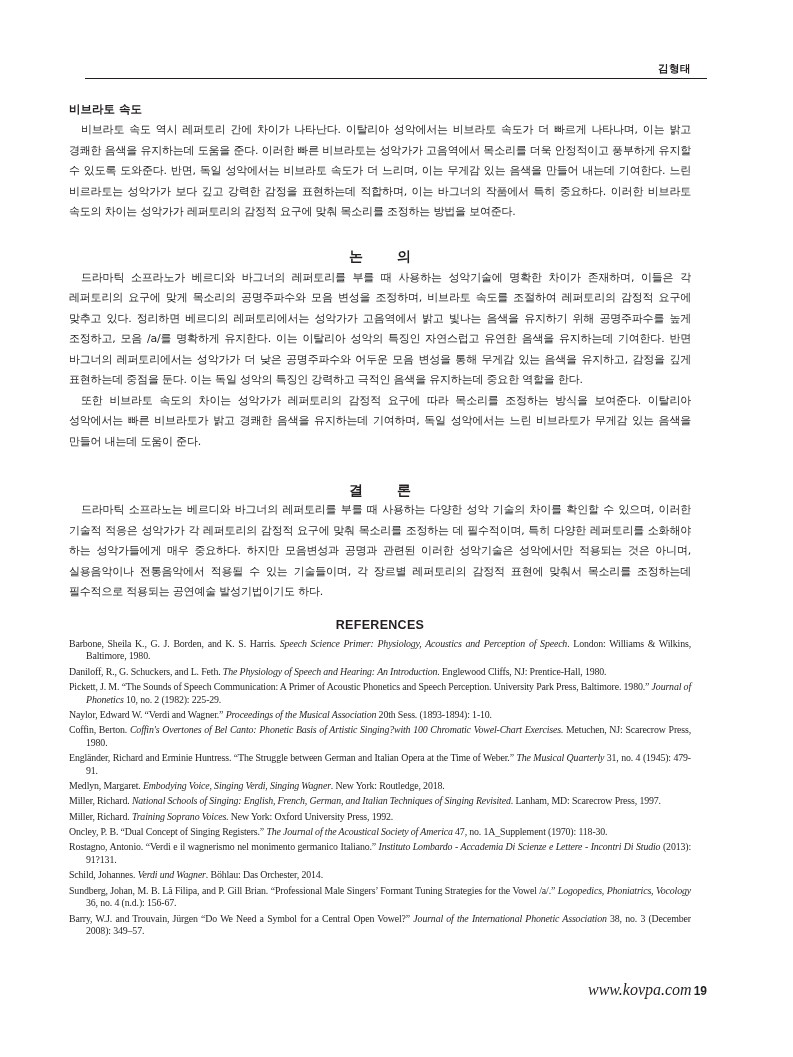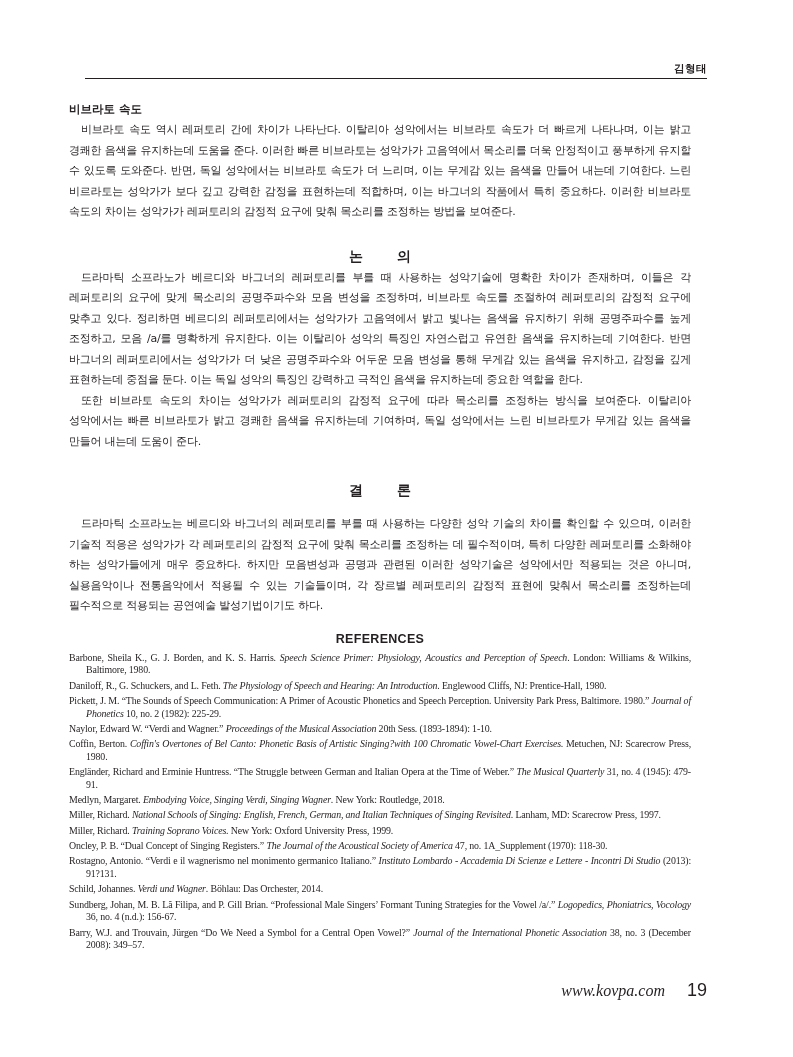--- a/index.html
+++ b/index.html
@@ -1,61 +1,61 @@
 <!DOCTYPE html>
 <html><head>
   <meta charset="utf-8">
   <style>
     * { margin: 0; padding: 0; box-sizing: border-box; }
     html, body { width: 793px; height: 1057px; background: #ffffff; }
     body { position: relative; color: #231f20; font-family: "DejaVu Sans", sans-serif; overflow: hidden; }
 
     .running-head {
-      position: absolute; left: 85px; top: 62px; width: 622px;
+      position: absolute; left: 69px; top: 62px; width: 622px;
       text-align: right; font-size: 10.5px; font-weight: bold; letter-spacing: 0.5px;
     }
     .head-rule {
       position: absolute; left: 85px; top: 78px; width: 622px; height: 1px; background: #231f20;
     }
 
     .content { position: absolute; left: 69px; top: 100px; width: 622px; }
 
     .subhead { font-size: 11.5px; font-weight: bold; line-height: 18px; margin-bottom: 2px; }
 
     .para {
       font-size: 11px; line-height: 20.5px; text-align: justify;
       text-indent: 12px; letter-spacing: -0.2px; word-break: keep-all;
     }
 
     .section-title {
       text-align: center; font-size: 14px; font-weight: bold; letter-spacing: 34px;
       padding-left: 34px; line-height: 20px;
     }
     .sec-discussion { margin-top: 23px; margin-bottom: 2px; }
-    .sec-conclusion { margin-top: 28px; margin-bottom: 14px; }
+    .sec-conclusion { margin-top: 28px; }
 
     .refs-title {
       text-align: center; font-family: "Liberation Sans", sans-serif;
       font-size: 12.5px; font-weight: bold; letter-spacing: 0.3px;
       margin-top: 14px; margin-bottom: 5px; line-height: 16px;
     }
     .ref-list { list-style: none; }
     .ref-item {
       font-family: "Liberation Serif", serif; font-size: 9.9px; line-height: 12.7px;
       padding-left: 17px; text-indent: -17px; text-align: justify; margin-bottom: 2.6px;
       letter-spacing: -0.15px;
     }
     .ref-item i { font-style: italic; }
 
     .footer {
       position: absolute; left: 560px; top: 980px; width: 147px; text-align: right;
       white-space: nowrap;
     }
     .footer-url { font-family: "Liberation Serif", serif; font-style: italic; font-size: 16px; }
-    .footer-page { font-family: "Liberation Sans", sans-serif; font-size: 18px; margin-left: 22px; }
+    .footer-page { font-family: "Liberation Sans", sans-serif; font-size: 12px; margin-left: 2px; font-weight: bold; }
   </style>
 </head>
 <body>
 
 <div class="running-head">김형태</div>
 <div class="head-rule"></div>
 
 <div class="content">
 
   <section>
@@ -78,21 +78,21 @@
     <h2 class="refs-title">REFERENCES</h2>
     <ul class="ref-list">
       <li class="ref-item"><span>Barbone, Sheila K., G. J. Borden, and K. S. Harris. </span><i>Speech Science Primer: Physiology, Acoustics and Perception of Speech</i><span>. London: Williams &amp; Wilkins, Baltimore, 1980.</span></li>
       <li class="ref-item"><span>Daniloff, R., G. Schuckers, and L. Feth. </span><i>The Physiology of Speech and Hearing: An Introduction</i><span>. Englewood Cliffs, NJ: Prentice-Hall, 1980.</span></li>
       <li class="ref-item"><span>Pickett, J. M. “The Sounds of Speech Communication: A Primer of Acoustic Phonetics and Speech Perception. University Park Press, Baltimore. 1980.” </span><i>Journal of Phonetics</i><span> 10, no. 2 (1982): 225-29.</span></li>
       <li class="ref-item"><span>Naylor, Edward W. “Verdi and Wagner.” </span><i>Proceedings of the Musical Association</i><span> 20th Sess. (1893-1894): 1-10.</span></li>
       <li class="ref-item"><span>Coffin, Berton. </span><i>Coffin's Overtones of Bel Canto: Phonetic Basis of Artistic Singing?with 100 Chromatic Vowel-Chart Exercises</i><span>. Metuchen, NJ: Scarecrow Press, 1980.</span></li>
       <li class="ref-item"><span>Engländer, Richard and Erminie Huntress. “The Struggle between German and Italian Opera at the Time of Weber.” </span><i>The Musical Quarterly</i><span> 31, no. 4 (1945): 479-91.</span></li>
       <li class="ref-item"><span>Medlyn, Margaret. </span><i>Embodying Voice, Singing Verdi, Singing Wagner</i><span>. New York: Routledge, 2018.</span></li>
       <li class="ref-item"><span>Miller, Richard. </span><i>National Schools of Singing: English, French, German, and Italian Techniques of Singing Revisited</i><span>. Lanham, MD: Scarecrow Press, 1997.</span></li>
-      <li class="ref-item"><span>Miller, Richard. </span><i>Training Soprano Voices</i><span>. New York: Oxford University Press, 1999.</span></li>
+      <li class="ref-item"><span>Miller, Richard. </span><i>Training Soprano Voices</i><span>. New York: Oxford University Press, 1992.</span></li>
       <li class="ref-item"><span>Oncley, P. B. “Dual Concept of Singing Registers.” </span><i>The Journal of the Acoustical Society of America</i><span> 47, no. 1A_Supplement (1970): 118-30.</span></li>
       <li class="ref-item"><span>Rostagno, Antonio. “Verdi e il wagnerismo nel monimento germanico Italiano.” </span><i>Instituto Lombardo - Accademia Di Scienze e Lettere - Incontri Di Studio</i><span> (2013): 91?131.</span></li>
       <li class="ref-item"><span>Schild, Johannes. </span><i>Verdi und Wagner</i><span>. Böhlau: Das Orchester, 2014.</span></li>
       <li class="ref-item"><span>Sundberg, Johan, M. B. Lã Filipa, and P. Gill Brian. “Professional Male Singers’ Formant Tuning Strategies for the Vowel /a/.” </span><i>Logopedics, Phoniatrics, Vocology</i><span> 36, no. 4 (n.d.): 156-67.</span></li>
       <li class="ref-item"><span>Barry, W.J. and Trouvain, Jürgen “Do We Need a Symbol for a Central Open Vowel?” </span><i>Journal of the International Phonetic Association</i><span> 38, no. 3 (December 2008): 349–57.</span></li>
     </ul>
   </section>
 </div>
 
 <div class="footer">

